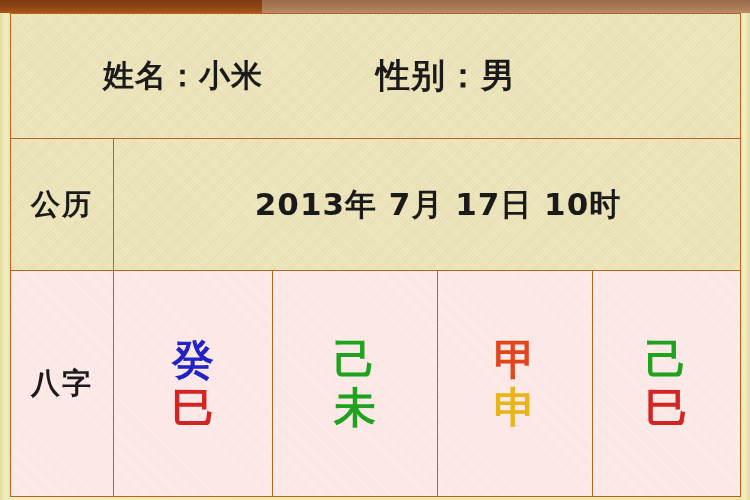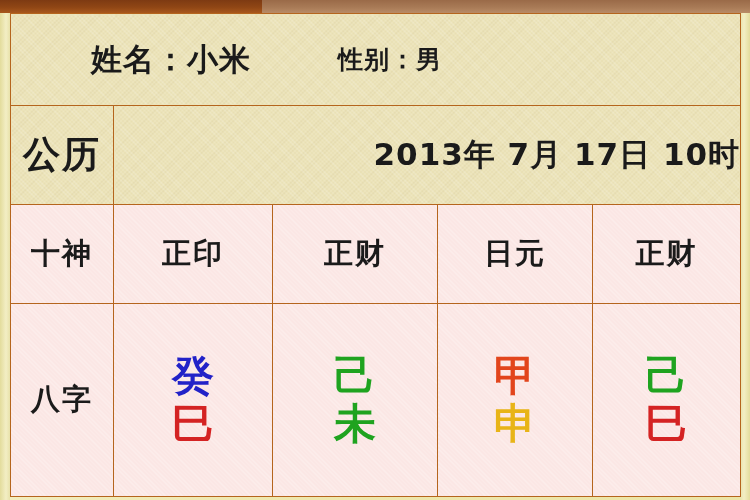--- a/index.html
+++ b/index.html
@@ -62,21 +62,21 @@
     top: 13px;
     width: 730px;
     height: 484px;
     border-collapse: collapse;
     table-layout: fixed;
   }
   table.bazi td {
     border: 1px solid #b5651d;
     text-align: center;
     vertical-align: middle;
-    padding: 0;
+    padding: 12px;
   }
 
   
   .tan {
     background-color: #ece3b8;
     background-image:
       repeating-linear-gradient(45deg, rgba(255,255,255,0.22) 0px, rgba(255,255,255,0.22) 1px, rgba(0,0,0,0) 1px, rgba(0,0,0,0) 3px),
       repeating-linear-gradient(-45deg, rgba(160,140,80,0.10) 0px, rgba(160,140,80,0.10) 1px, rgba(0,0,0,0) 1px, rgba(0,0,0,0) 3px);
   }
   
@@ -100,40 +100,40 @@
     box-sizing: border-box;
   }
   .hdr-name {
     font-size: 31px;
     font-weight: bold;
     color: #1a1a1a;
     letter-spacing: 1px;
     white-space: nowrap;
   }
   .hdr-gender {
-    font-size: 25px;
+    font-size: 34px;
     font-weight: bold;
     color: #1a1a1a;
     letter-spacing: 1px;
     white-space: nowrap;
-    margin-left: 87px;
+    margin-left: 113px;
   }
 
   .lbl {
-    font-size: 37px;
+    font-size: 29px;
     font-weight: bold;
     color: #1a1a1a;
     letter-spacing: 2px;
   }
   .val-line {
     font-size: 31px;
     font-weight: bold;
     color: #1a1a1a;
     letter-spacing: 1px;
-    text-align: right;
+    text-align: center;
     padding-left: 22px;
     white-space: nowrap;
   }
   .cellword {
     font-size: 29px;
     font-weight: bold;
     color: #1a1a1a;
     letter-spacing: 2px;
   }
 
@@ -194,37 +194,20 @@
         <td class="tan">
           <span class="lbl">公历</span>
         </td>
         <td class="tan" colspan="4">
           <div class="val-line">2013年 7月 17日 10时</div>
         </td>
       </tr>
 
 
 
-      <tr class="row-gods">
-        <td class="pink">
-          <span class="cellword">十神</span>
-        </td>
-        <td class="pink">
-          <span class="cellword">正印</span>
-        </td>
-        <td class="pink">
-          <span class="cellword">正财</span>
-        </td>
-        <td class="pink">
-          <span class="cellword">日元</span>
-        </td>
-        <td class="pink">
-          <span class="cellword">正财</span>
-        </td>
-      </tr>
 
       <tr class="row-bazi">
         <td class="pink">
           <span class="cellword">八字</span>
         </td>
         <td class="pink">
           <div class="stack">
             <span class="glyph g-blue">癸</span>
             <span class="glyph g-red">巳</span>
           </div>

